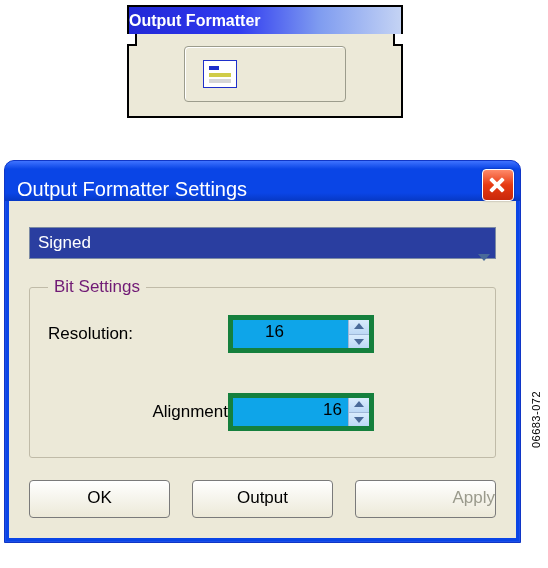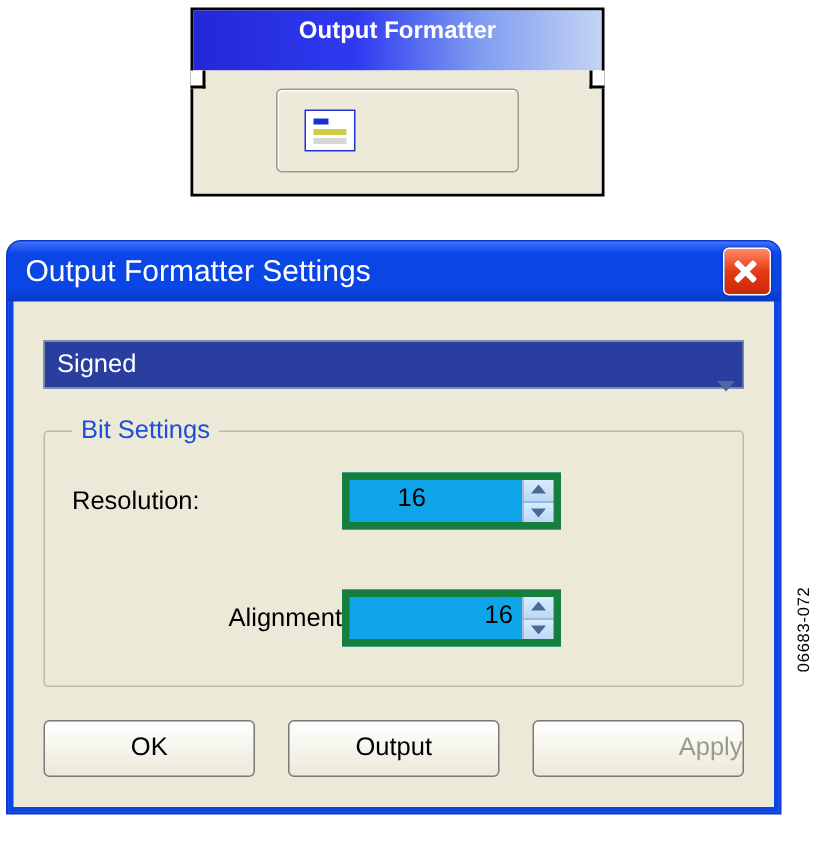--- a/index.html
+++ b/index.html
@@ -16,26 +16,26 @@
 
   
   .module {
     position: absolute;
     left: 127px;
     top: 5px;
     width: 272px;
     border: 2px solid #000;
   }
   .module-titlebar {
-    height: 40px;
+    height: 27px;
     background: linear-gradient(to right, #2228d6 0%, #2f3af0 40%, #7f9cf0 70%, #c4d3f4 100%);
     color: #fff;
     font-weight: bold;
     font-size: 16px;
-    text-align: center;
+    text-align: left;
     line-height: 27px;
   }
   .module-body {
     background: #ece9d8;
     padding: 12px 10px 14px 10px;
     position: relative;
   }
   .module-body .side-notch {
     position: absolute;
     top: 0;
@@ -85,21 +85,21 @@
     border: 1px solid #1036c6;
     border-radius: 10px 10px 0 0;
     background: #0a45e6;
     box-shadow: 0 0 0 1px #1c4fe8 inset;
   }
   .titlebar {
     height: 40px;
     background: linear-gradient(to bottom, #3f73ff 0%, #0a45e6 20%, #0a45e6 80%, #0638c4 100%);
     border-radius: 9px 9px 0 0;
     display: flex;
-    align-items: center;
+    align-items: flex-end;
     padding: 0 6px 0 12px;
     color: #fff;
     font-size: 20px;
   }
   .titlebar-text { flex: 1; }
   .close-btn {
     width: 30px;
     height: 30px;
     background: linear-gradient(to bottom, #ff8a6a 0%, #e63a12 50%, #c9280b 100%);
     border: 1px solid #fff;
@@ -168,21 +168,21 @@
 
   fieldset.bit {
     border: 1px solid #c0bba8;
     border-radius: 3px;
     padding: 18px 18px 22px 18px;
     margin: 8px 0 22px 0;
   }
   fieldset.bit legend {
     padding: 0 6px;
     font-size: 17px;
-    color: #1d4ed8;
+    color: #701a75;
   }
   .bit .row { margin-bottom: 40px; }
   .bit .row:last-child { margin-bottom: 4px; text-align: right; }
 
   .spin {
     width: 110px;
     height: 28px;
     display: flex;
     border: 5px solid #15803d;
     background: #0ea5e9;

